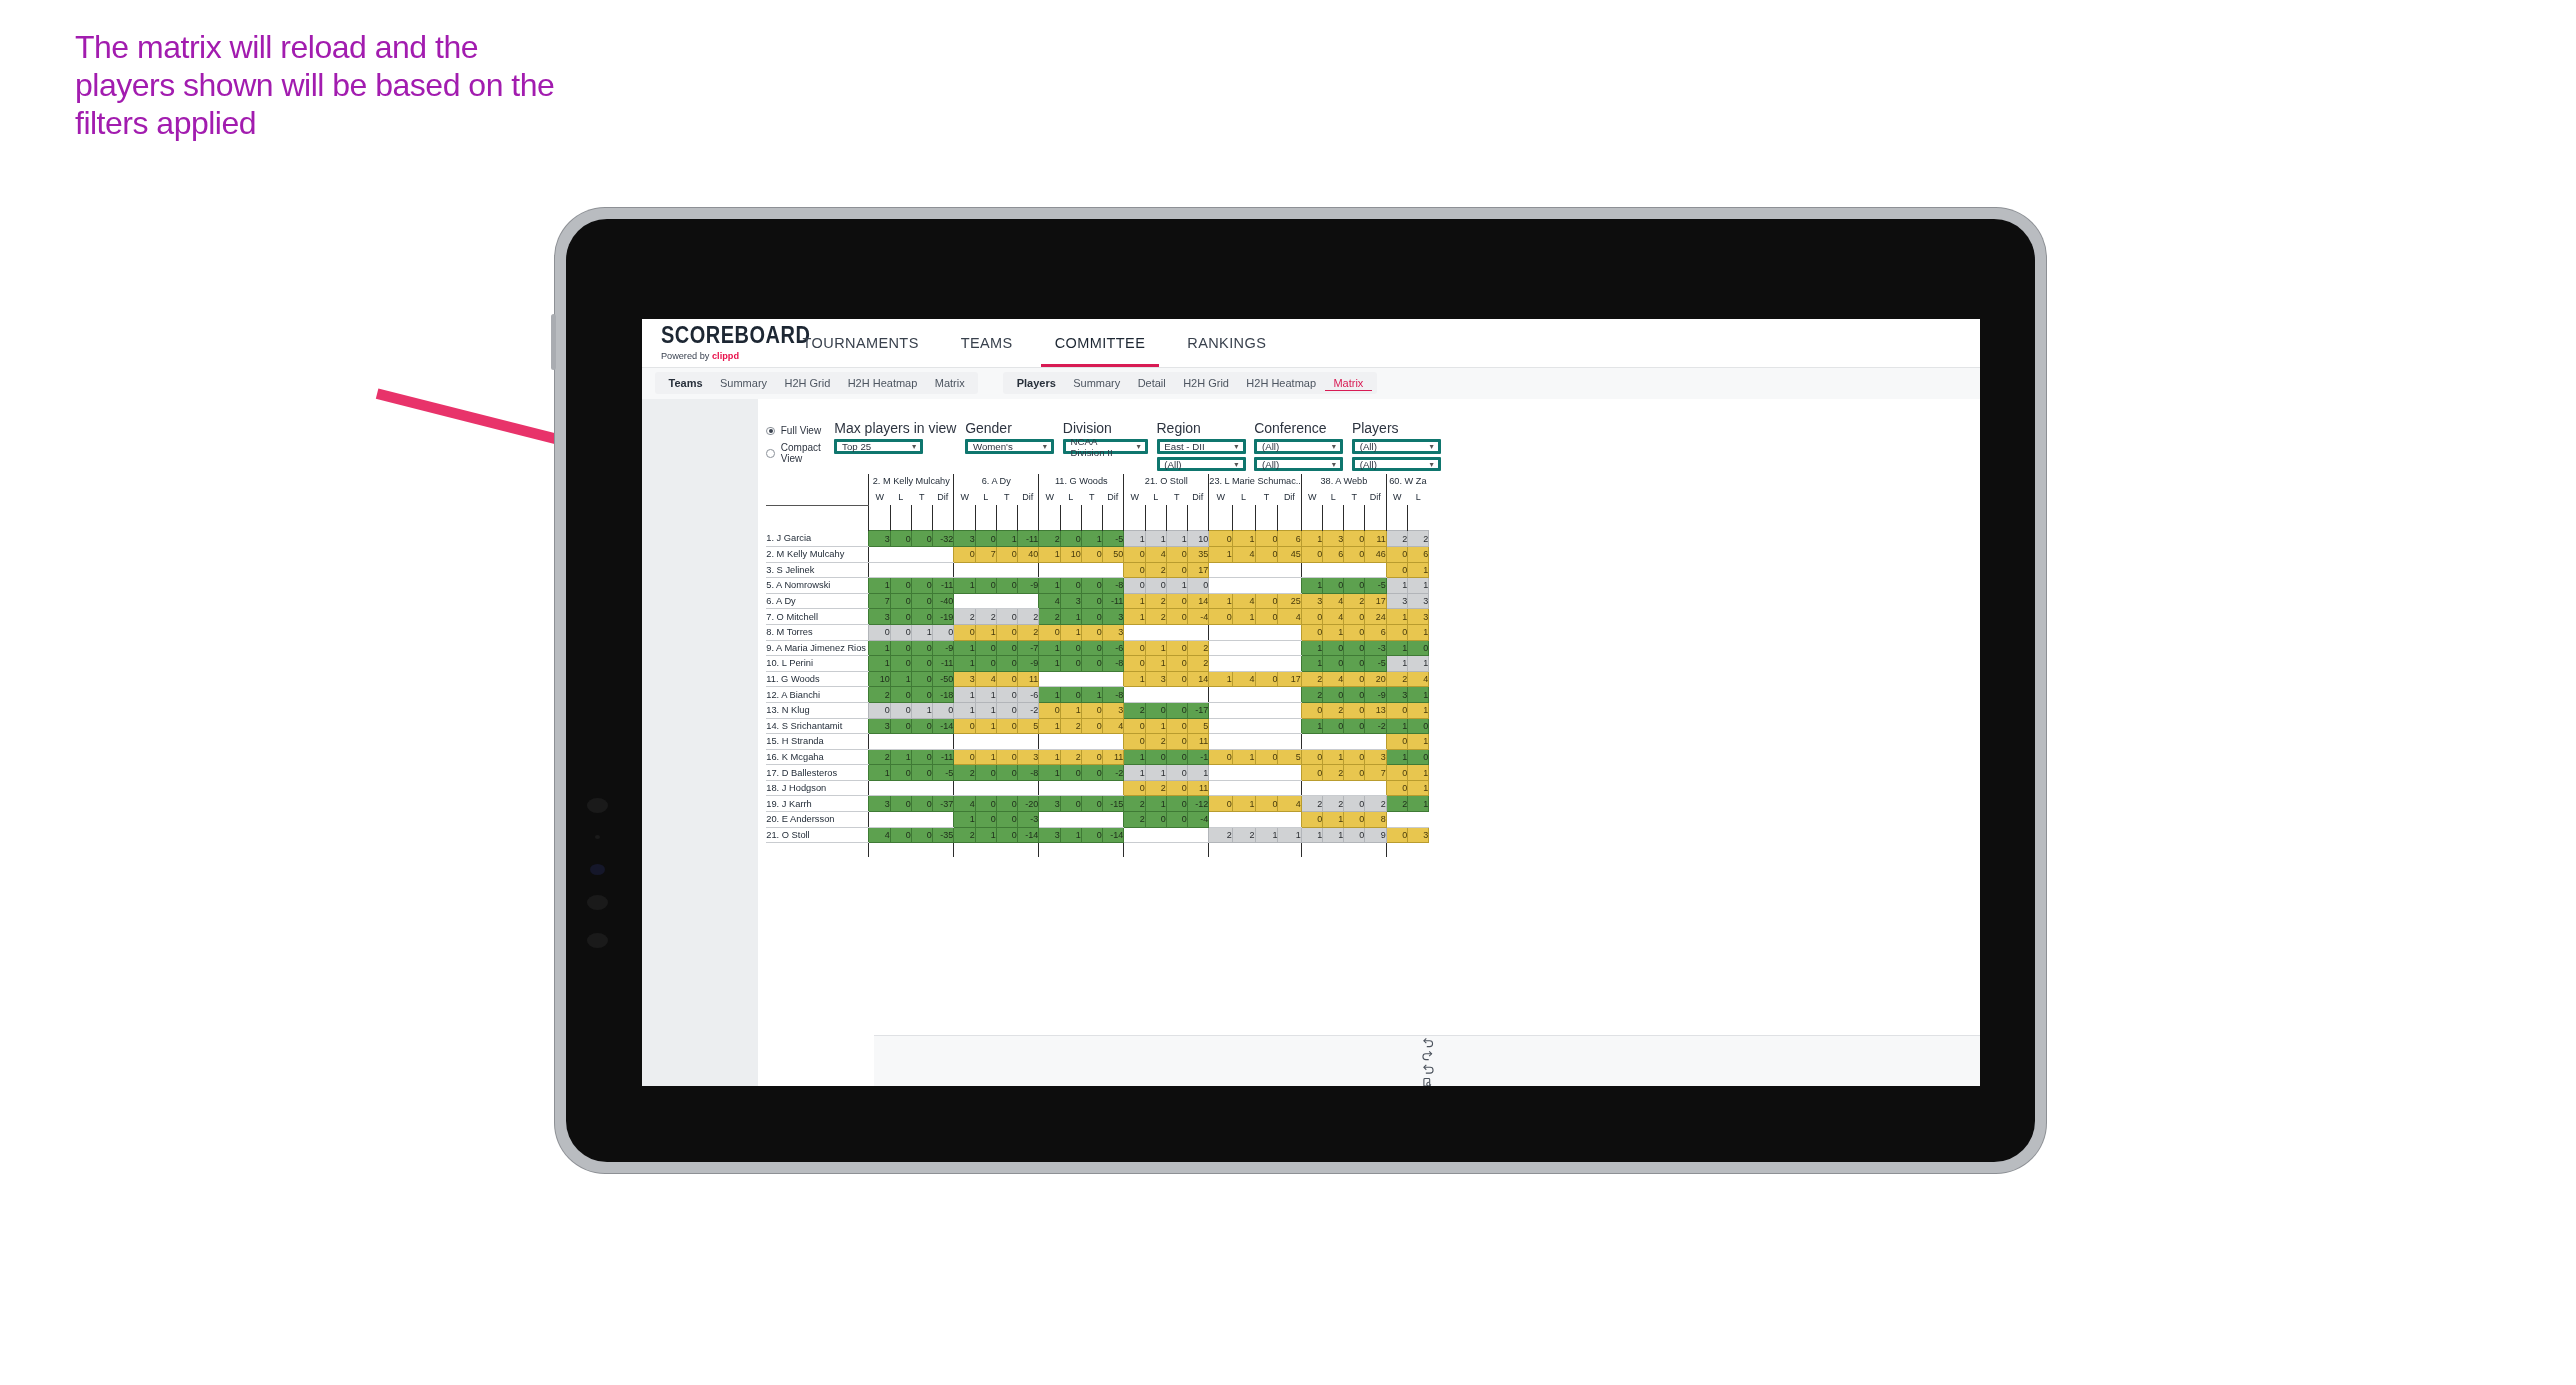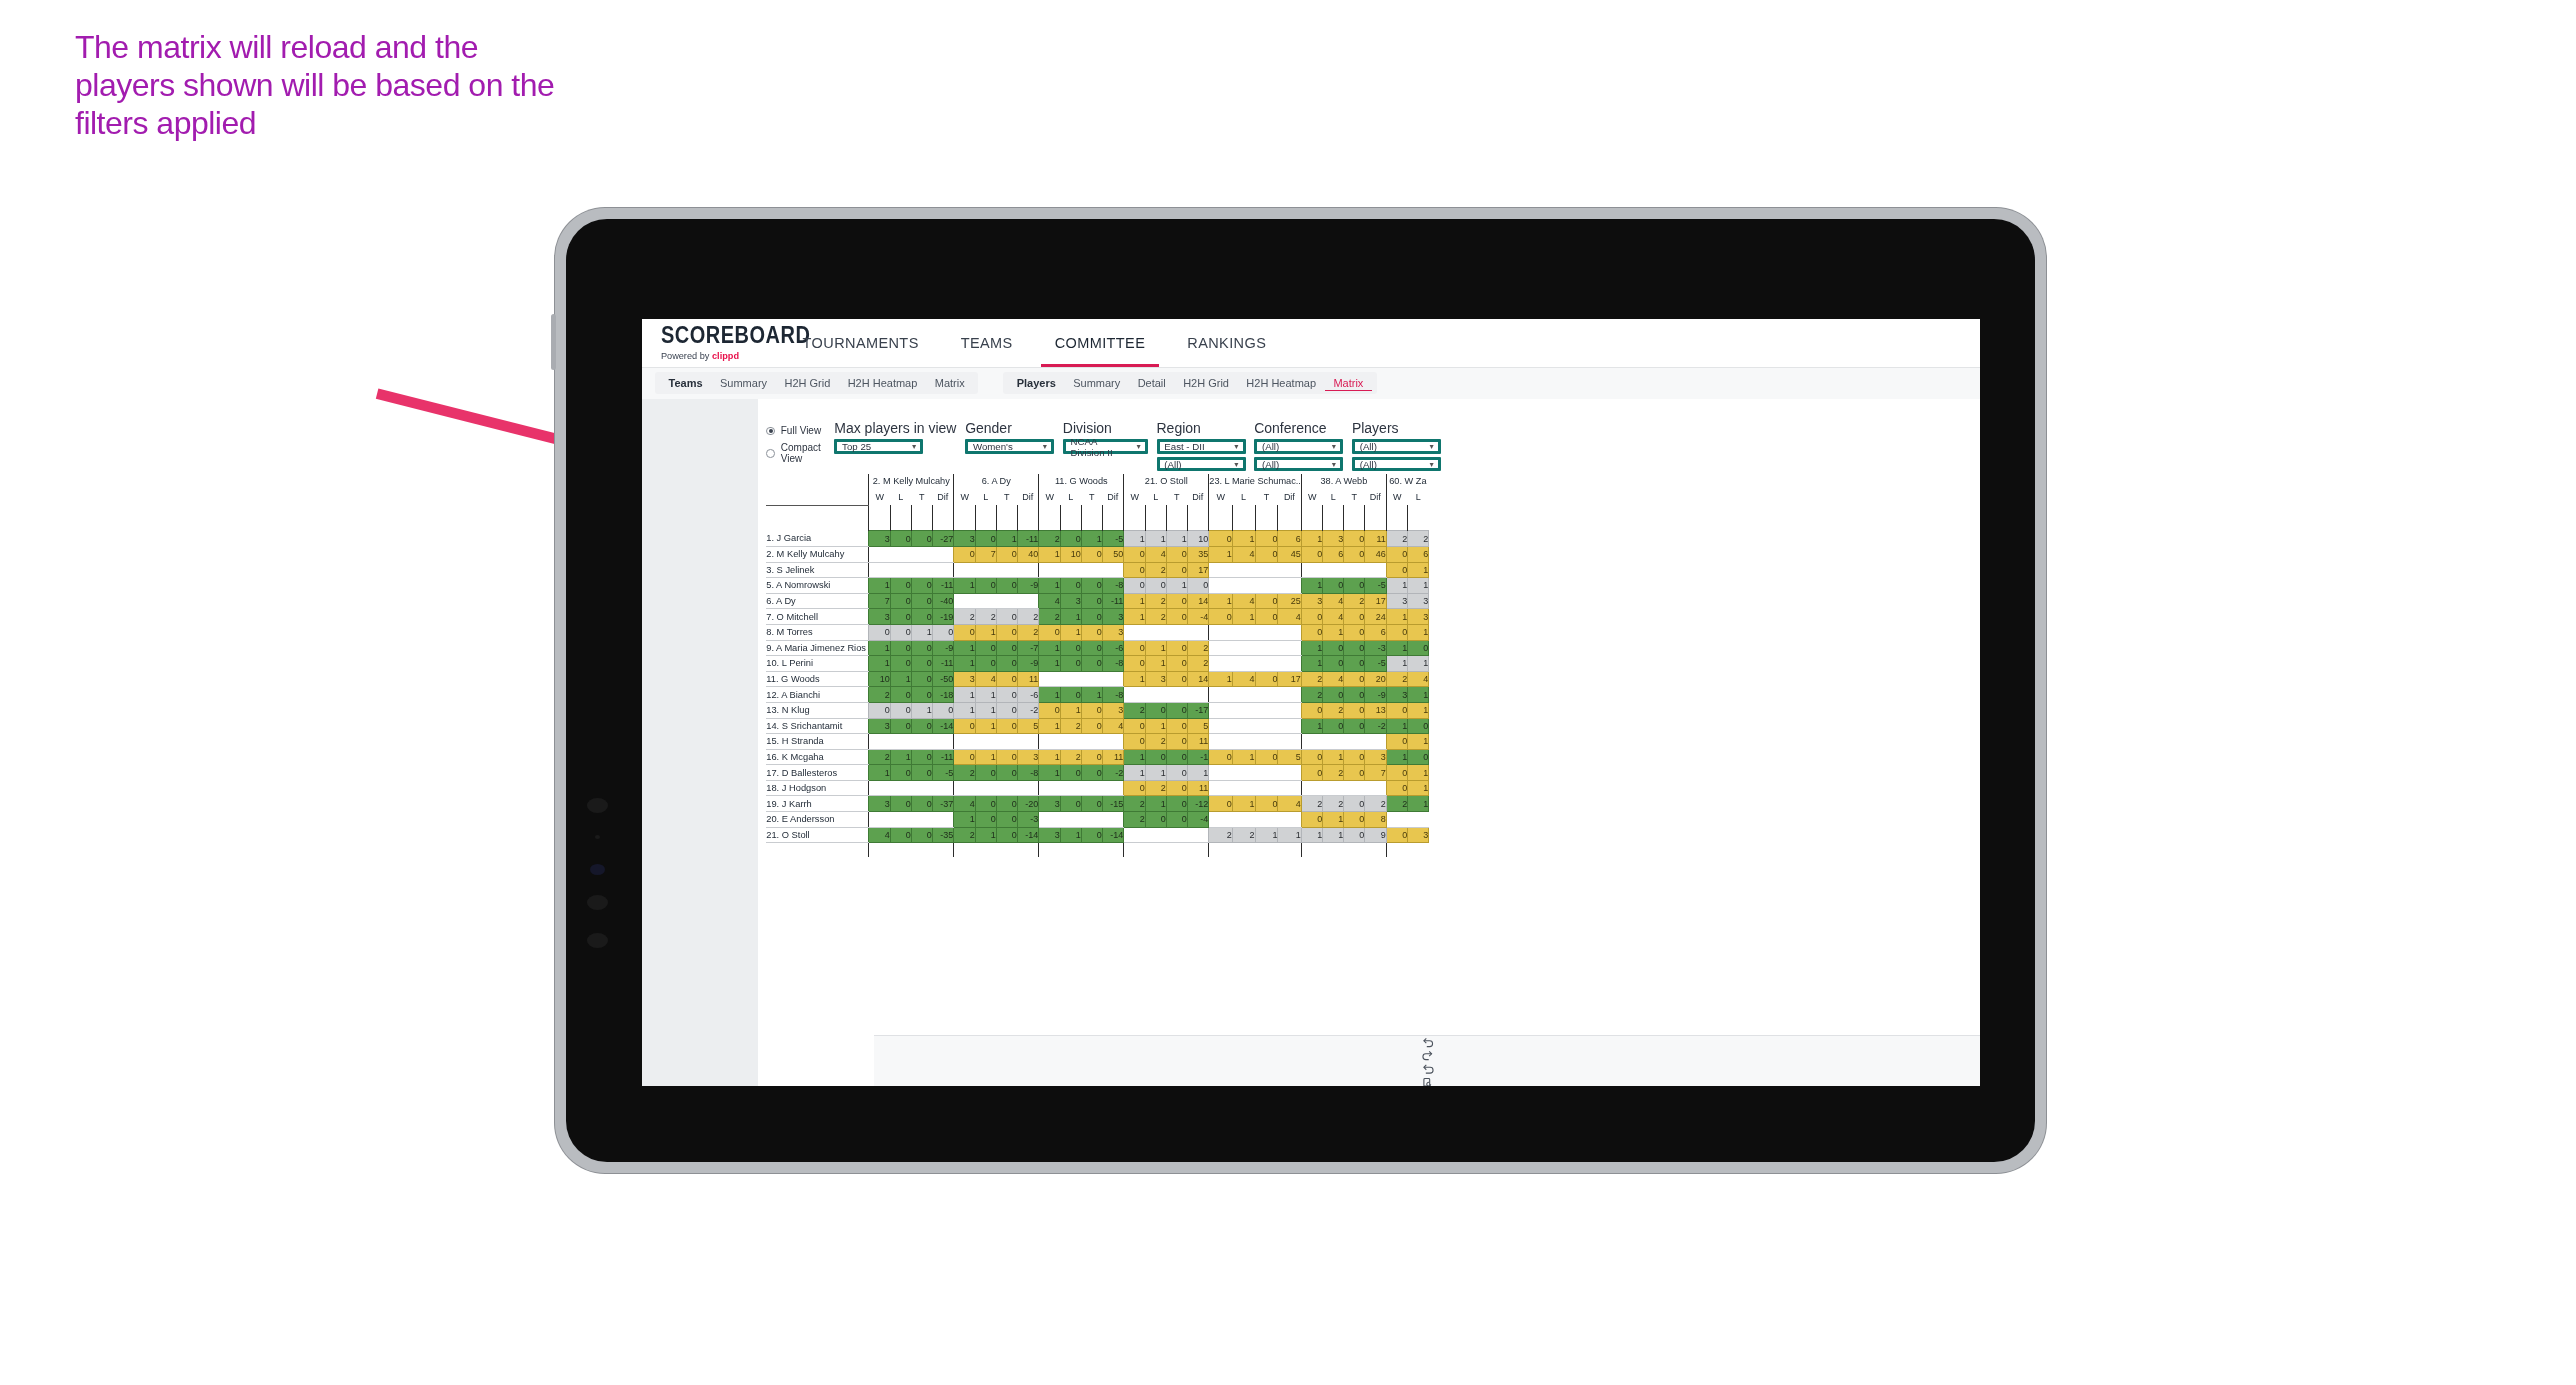--- a/index.html
+++ b/index.html
@@ -336,21 +336,21 @@
                   <td class="hdr-spacer" style="border-left: 1px solid rgb(44, 44, 44);"></td>
                   <td class="hdr-spacer"></td>
                 </tr>
             </thead>
             <tbody>
                 <tr>
                   <td class="rowlabel">1. J Garcia</td>
                   <td class="cell g gstart">3</td>
                   <td class="cell g">0</td>
                   <td class="cell g">0</td>
-                  <td class="cell g last">-27</td>
+                  <td class="cell g last">-32</td>
                   <td class="cell g gstart">3</td>
                   <td class="cell g">0</td>
                   <td class="cell g">1</td>
                   <td class="cell g last">-11</td>
                   <td class="cell g gstart">2</td>
                   <td class="cell g">0</td>
                   <td class="cell g">1</td>
                   <td class="cell g last">-5</td>
                   <td class="cell n gstart">1</td>
                   <td class="cell n">1</td>

